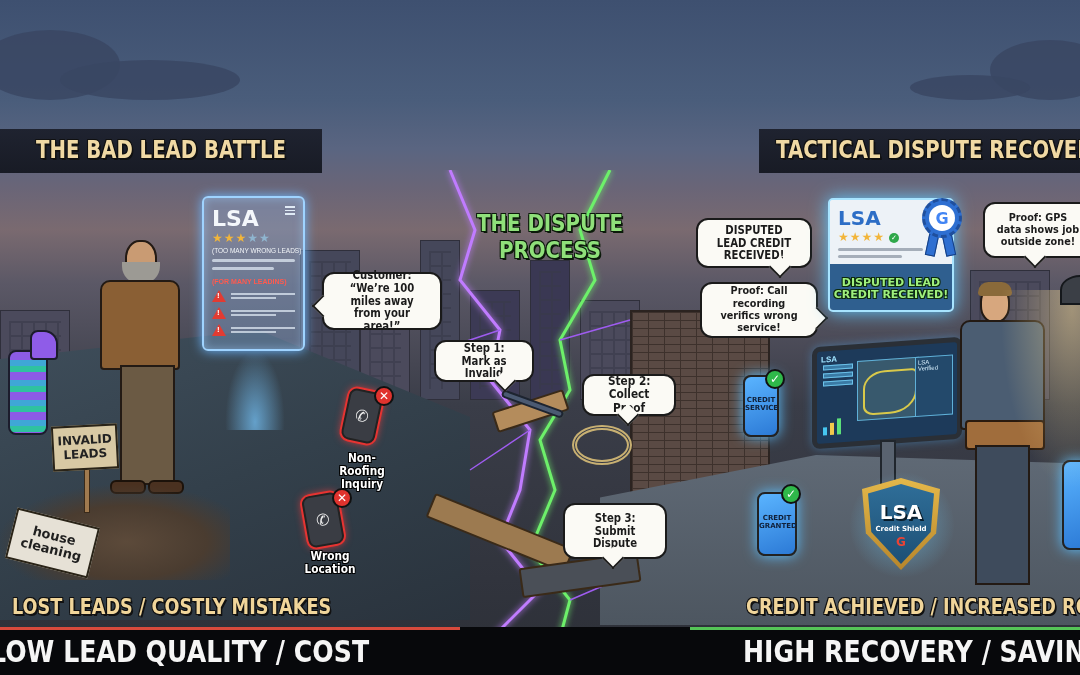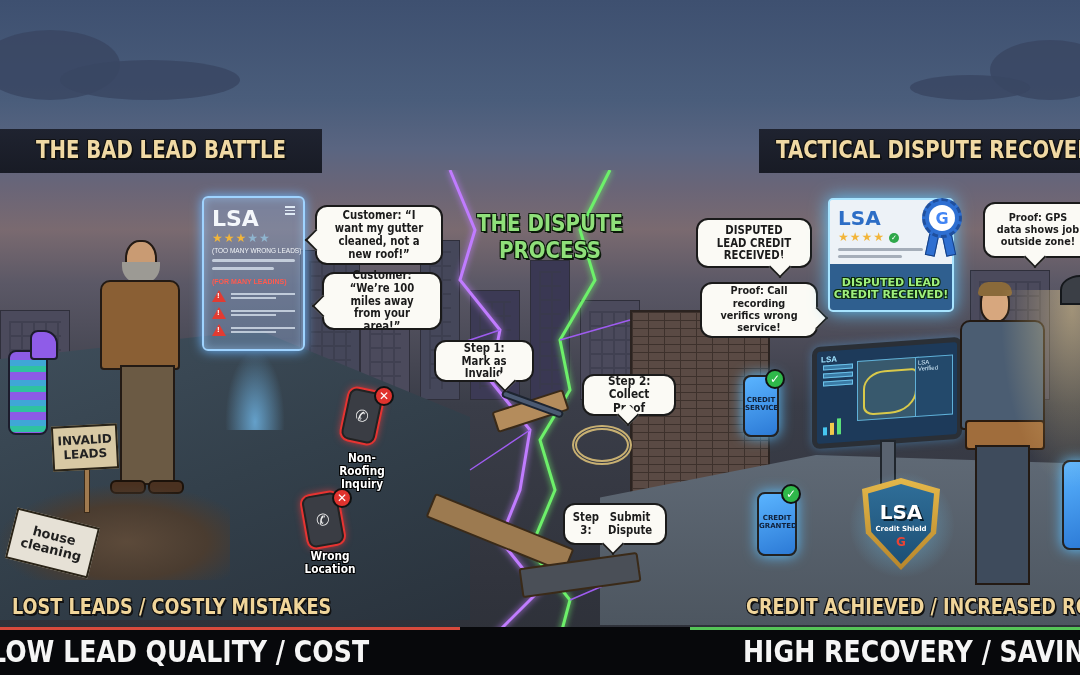--- a/index.html
+++ b/index.html
@@ -267,23 +267,20 @@
       </div>
     <div class="warn-row">
         <div class="warn-tri"></div>
         <div class="warn-lines">
           <div></div>
           <div style="width:70%"></div>
         </div>
       </div>
   </div>
 
-  <div class="bubble tail-left" style="left:315px;top:205px;width:128px;height:60px;font-size:11.5px;">
-    <span>Customer: “I want my gutter cleaned, not a new roof!”</span>
-  </div>
   <div class="bubble tail-left" style="left:322px;top:272px;width:120px;height:58px;font-size:11.5px;">
     <span>Customer: “We’re 100 miles away from your area!”</span>
   </div>
 
   <div class="person">
     <div class="head" style="left:125px;top:240px;width:32px;height:40px;background:#c99b73;"></div>
     <div style="position:absolute;left:122px;top:262px;width:38px;height:22px;background:#9c9a94;border-radius:0 0 18px 18px;"></div>
     <div class="torso" style="left:100px;top:280px;width:80px;height:90px;background:#8a5f34;"></div>
     <div class="legs" style="left:120px;top:365px;width:55px;height:120px;background:#6b5a44;"></div>
     <div style="position:absolute;left:110px;top:480px;width:36px;height:14px;background:#4a3120;border-radius:6px;border:2px solid #1c120a;"></div>
@@ -319,21 +316,21 @@
   <div class="board" style="left:520px;top:560px;width:120px;height:30px;transform:rotate(-8deg);background:#4a4f57;"></div>
 
   <div class="bubble tail-bottom-right" style="left:434px;top:340px;width:100px;height:42px;font-size:11.5px;flex-direction:column;">
     <span>Step 1:</span>
       <span>Mark as Invalid</span>
   </div>
   <div class="bubble tail-bottom" style="left:582px;top:374px;width:94px;height:42px;font-size:12px;flex-direction:column;">
     <span>Step 2:</span>
       <span>Collect Proof</span>
   </div>
-  <div class="bubble tail-bottom" style="left:563px;top:503px;width:104px;height:42px;font-size:11.5px;flex-direction:row;">
+  <div class="bubble tail-bottom" style="left:563px;top:503px;width:104px;height:56px;font-size:11.5px;flex-direction:column;">
     <span>Step 3:</span>
       <span>Submit Dispute</span>
   </div>
 
   <div class="bubble tail-bottom-right" style="left:696px;top:218px;width:116px;height:50px;font-size:11.5px;">
     <span>DISPUTED LEAD CREDIT RECEIVED!</span>
   </div>
   <div class="bubble tail-right" style="left:700px;top:282px;width:118px;height:56px;font-size:11px;">
     <span>Proof: Call recording verifics wrong service!</span>
   </div>

